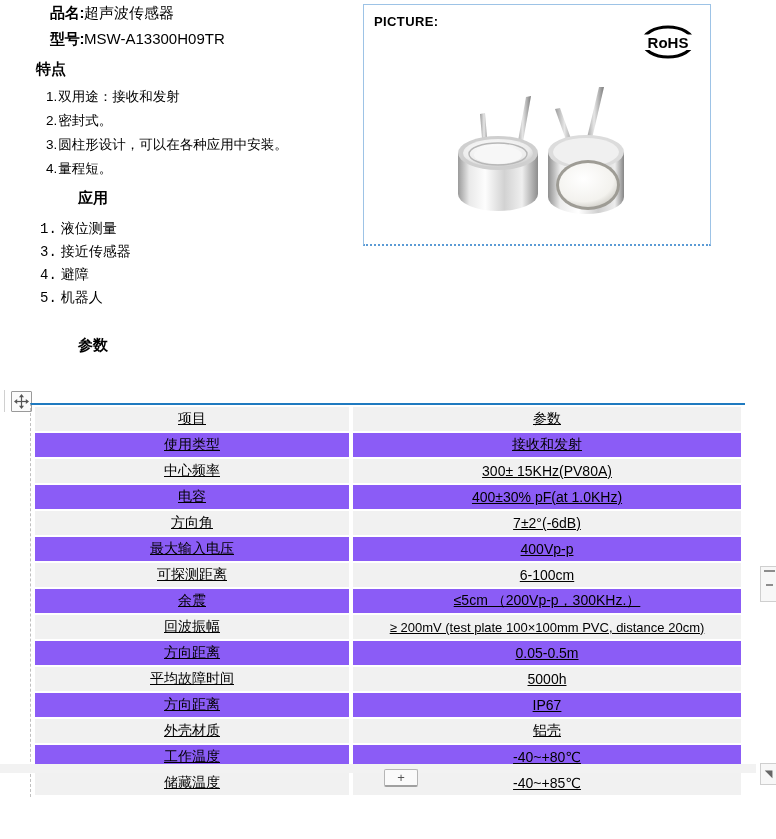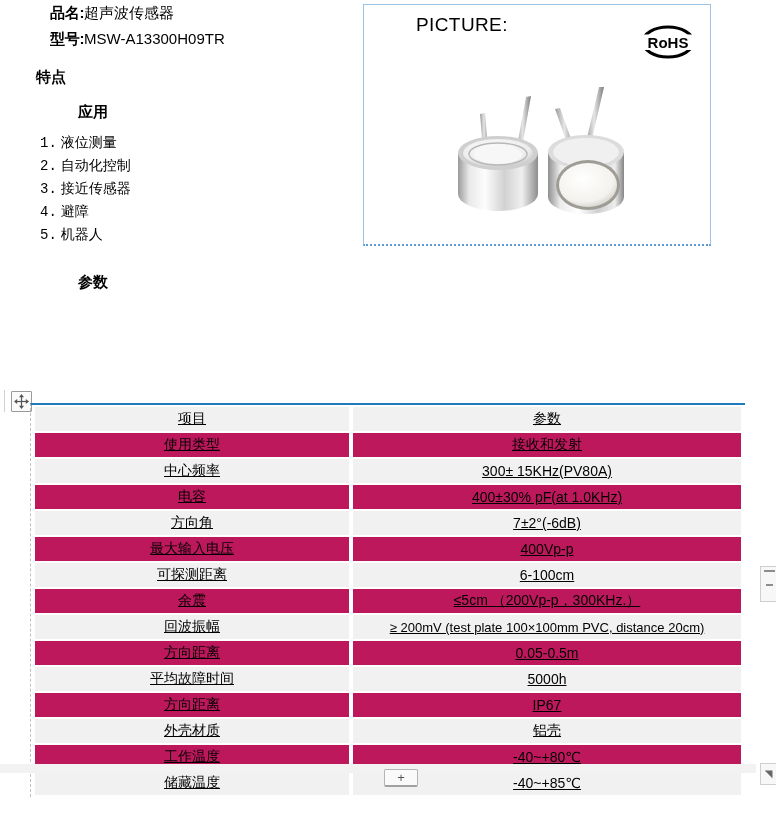--- a/index.html
+++ b/index.html
@@ -33,21 +33,21 @@
   .kv-label {
     font-weight: bold;
     letter-spacing: -0.3px;
   }
   .kv-val { font-weight: normal; }
 
   .section-head {
     font-weight: bold;
     font-size: 15px;
     padding-left: 36px;
-    margin-top: 16px;
+    margin-top: 8px;
     margin-bottom: 6px;
   }
   .section-head.indent2 { padding-left: 78px; }
 
   .feat-list {
     list-style: none;
     margin: 0;
     padding: 0;
   }
   .feat-list li {
@@ -81,24 +81,23 @@
     height: 242px;
     border: 1px solid #9dc3e6;
     border-bottom: 2px dotted #5b9bd5;
     background: #ffffff;
     box-sizing: border-box;
   }
   .picture-title {
     position: absolute;
     left: 10px;
     top: 9px;
-    font-size: 19px;
-    font-weight: normal;
+    font-size: 13px;
+    font-weight: bold;
     letter-spacing: 0.4px;
-    margin-left: 42px;
   }
   .rohs {
     position: absolute;
     right: 15px;
     top: 18px;
     width: 54px;
     height: 38px;
   }
   .photo-wrap {
     position: absolute;
@@ -133,21 +132,21 @@
     vertical-align: middle;
     height: 22px;
     padding: 1px 2px;
     white-space: nowrap;
     overflow: visible;
   }
   td.col-item { width: 310px; }
   td.col-val  { width: auto; }
 
   tr.band-a td { background: #f1f1f1; }
-  tr.band-b td { background: #be185d; }
+  tr.band-b td { background: #8b5cf6; }
 
   .val-small { font-size: 13px; }
 
   
   .move-handle {
     position: absolute;
     left: 11px;
     top: 391px;
     width: 21px;
     height: 21px;
@@ -232,25 +231,30 @@
 
   <div class="kv-line">
     <span class="kv-label">品名:</span><span class="kv-val">超声波传感器</span>
   </div>
 
   <div class="kv-line">
     <span class="kv-label">型号:</span><span class="kv-val">MSW-A13300H09TR</span>
   </div>
 
   <div class="section-head">特点</div>
+  <ul class="feat-list">
+    <li><span class="feat-num">1.</span><span>双用途：接收和发射</span></li>
+    <li><span class="feat-num">2.</span><span>密封式。</span></li>
+    <li><span class="feat-num">3.</span><span>圆柱形设计，可以在各种应用中安装。</span></li>
+    <li><span class="feat-num">4.</span><span>量程短。</span></li>
+  </ul>
 
   <div class="section-head indent2">应用</div>
   <ul class="app-list" style="margin-top:10px;">
     <li><span class="app-num">1.</span><span>液位测量</span></li>
-    <li><span class="app-num">2.</span><span>自动化控制</span></li>
     <li><span class="app-num">3.</span><span>接近传感器</span></li>
     <li><span class="app-num">4.</span><span>避障</span></li>
     <li><span class="app-num">5.</span><span>机器人</span></li>
   </ul>
 
   <div class="section-head indent2" style="margin-top:26px;">参数</div>
 </div>
 
 <div class="picture-box">
   <div class="picture-title">PICTURE:</div>

